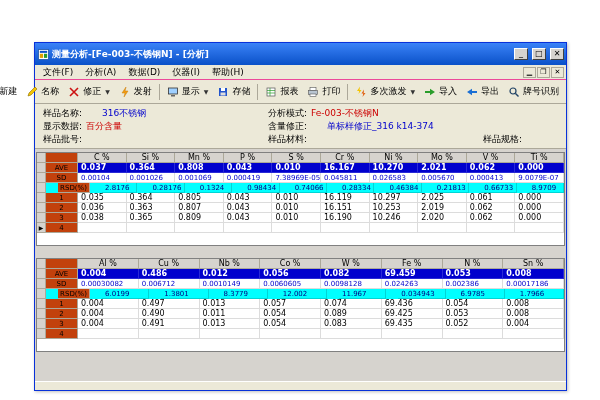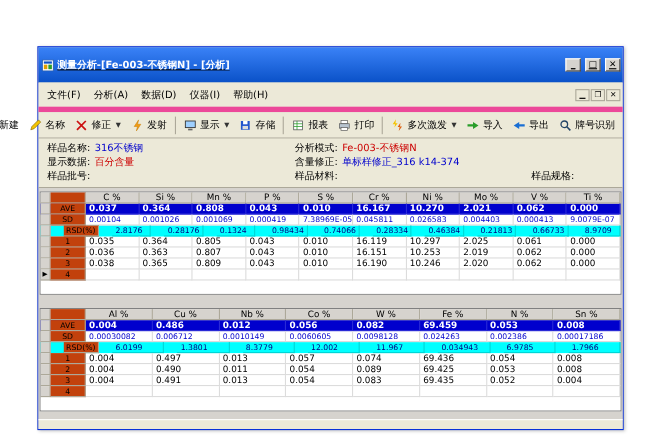--- a/index.html
+++ b/index.html
@@ -4,32 +4,32 @@
 <style>
   * { margin:0; padding:0; box-sizing:border-box; }
   html,body { width:600px; height:400px; background:#ffffff; overflow:hidden;
               font-family:"DejaVu Sans","Liberation Sans",sans-serif; }
 
   .window { position:absolute; left:34px; top:42px; width:533px; height:349px;
             background:#d6d3ce; border:1px solid #0831d9; display:flex; flex-direction:column;
             box-shadow:1px 1px 3px rgba(0,0,0,.25); }
 
   
-  .titlebar { height:32px; flex:0 0 auto; display:flex; align-items:center; gap:3px;
+  .titlebar { height:22px; flex:0 0 auto; display:flex; align-items:center; gap:3px;
               padding:0 2px 0 3px;
-              background:linear-gradient(to bottom, var(--titlebar-top,#3a82f7), var(--titlebar-bottom,#0a51c8));text-decoration:underline; }
+              background:linear-gradient(to bottom, var(--titlebar-top,#3a82f7), var(--titlebar-bottom,#0a51c8)); }
   .title-icon { width:11px; height:11px; flex:0 0 auto; }
   .title-text { flex:1; color:#fff; font-size:9px; font-weight:bold; white-space:nowrap; overflow:hidden; }
   .winbtn { width:14px; height:12px; margin-left:1px; background:#d6d3ce; color:#000;
             border:1px solid #fff; border-right-color:#404040; border-bottom-color:#404040;
             font-size:8px; line-height:10px; text-align:center; }
 
   
-  .menubar { height:27px; flex:0 0 auto; background:#ece9d8; display:flex; align-items:center;
-             padding:0 2px; border-bottom:5px solid #ec4899; }
+  .menubar { height:15px; flex:0 0 auto; background:#ece9d8; display:flex; align-items:center;
+             padding:0 2px; border-bottom:1px solid #ec4899; }
   .menu-item { font-size:9px; color:#000; padding:0 6px; }
   .menubar-right { margin-left:auto; display:flex; }
   .mdibtn { width:13px; height:11px; margin-left:1px; background:#ece9d8; border:1px solid #aca899;
             font-size:7px; line-height:9px; text-align:center; color:#000; }
 
   
   .toolbar { height:24px; flex:0 0 auto; background:#ece9d8; display:flex; align-items:center;
              gap:1px; padding:0 3px; border-bottom:1px solid #aca899;justify-content:flex-end; }
   .tbtn { display:flex; align-items:center; gap:3px; padding:2px 3px; font-size:9px; color:#000;
           border:1px solid transparent; white-space:nowrap; }
@@ -37,21 +37,21 @@
   .tsep { width:1px; height:16px; background:#aca899; margin:0 2px; flex:0 0 auto; }
   .caret { font-size:6px; color:#333; margin-left:1px; }
 
   
   .infopanel { flex:0 0 auto; background:#ece9d8; padding:3px 8px 2px; border-bottom:1px solid #aca899; }
   .info-row { display:flex; height:12px; line-height:12px; font-size:9px; margin-bottom:1px; }
   .info-col1 { width:225px; display:flex;align-items:flex-end; }
   .info-col2 { width:215px; display:flex; }
   .info-col3 { flex:1; display:flex; }
   .ilabel { color:#000; white-space:nowrap; }
-  .ival-blue { color:var(--info-blue,#0000cc); margin-left:4px; white-space:nowrap; }
+  .ival-blue { color:var(--info-blue,#0000cc); margin-left:20px; white-space:nowrap; }
   .ival-red  { color:var(--info-red,#cc0000);  margin-left:4px; white-space:nowrap; }
 
   
   .client { flex:1; background:#d6d3ce; padding:3px 1px 0; overflow:hidden; }
   .tablewrap { border:1px solid #808080; background:#fff; }
   .tgap { height:12px; }
   .trow { display:flex; height:10px; }
   .sel { width:9px; flex:0 0 auto; background:#d6d3ce; border-right:1px solid #aca899;
          border-bottom:1px solid #aca899; font-size:6px; line-height:9px; text-align:center; color:#000; }
   .rlabel { width:32px; flex:0 0 auto; background:#c2410c; border-right:1px solid #aca899;
@@ -276,21 +276,21 @@
         <div class="trow row-sd">
           <div class="sel"></div>
           <div class="rlabel">SD</div>
           <div class="cell">0.00104</div>
           <div class="cell">0.001026</div>
           <div class="cell">0.001069</div>
           <div class="cell">0.000419</div>
           <div class="cell">7.38969E-05</div>
           <div class="cell">0.045811</div>
           <div class="cell">0.026583</div>
-          <div class="cell">0.004403</div>
+          <div class="cell">0.005670</div>
           <div class="cell">0.000413</div>
           <div class="cell">9.0079E-07</div>
         </div>
         <div class="trow row-rsd">
           <div class="sel"></div>
           <div class="rlabel">RSD(%)</div>
           <div class="cell">2.8176</div>
           <div class="cell">0.28176</div>
           <div class="cell">0.1324</div>
           <div class="cell">0.98434</div>

